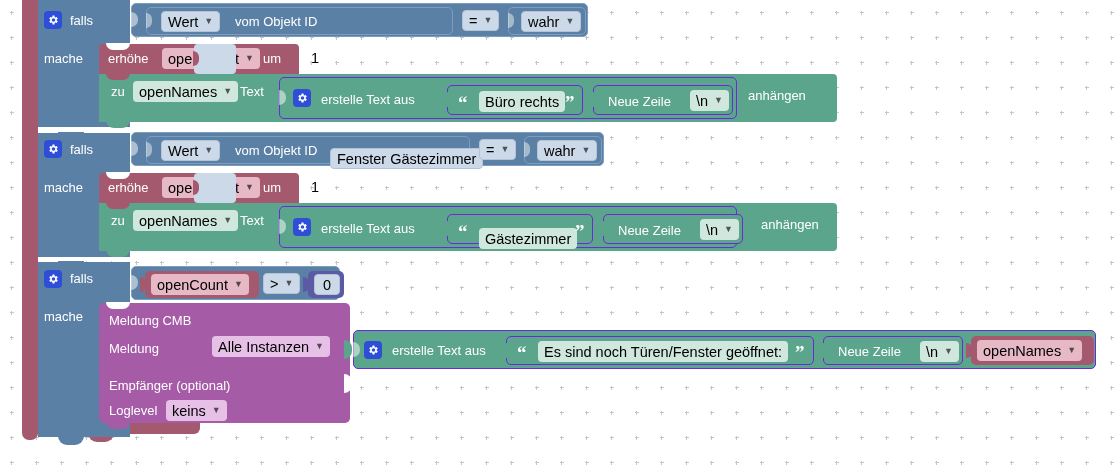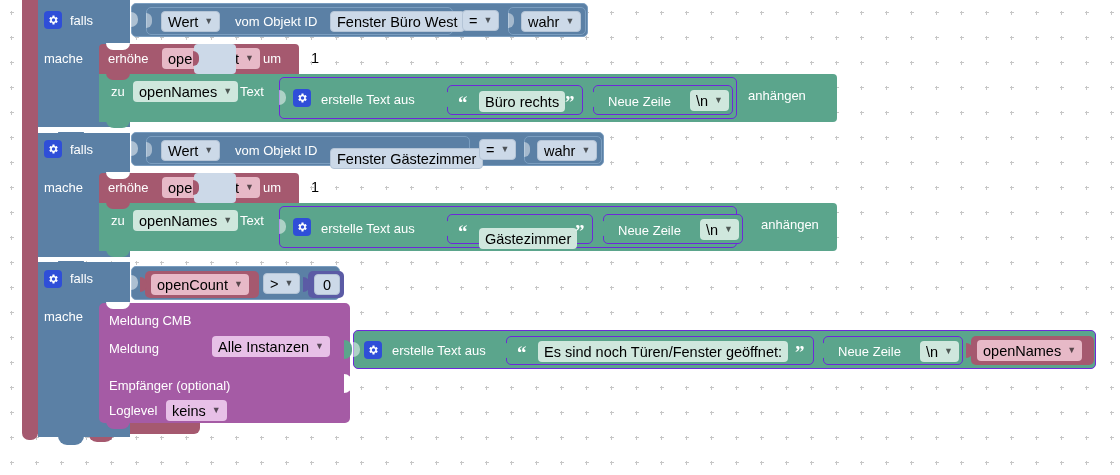--- a/index.html
+++ b/index.html
@@ -133,21 +133,20 @@
 
   <div class="slot-blue slot" style="left:131px;top:3px;width:457px;height:34px;">
     <div class="abs" style="left:-1px;top:8px;width:7px;height:15px;background:#ffffff;border-radius:0 7px 7px 0;opacity:.5;"></div>
     <div class="slot-blue slot" style="left:14px;top:3px;width:307px;height:28px;">
       <div class="abs" style="left:-1px;top:5px;width:6px;height:15px;background:#ffffff;border-radius:0 7px 7px 0;opacity:.45;"></div>
       <div class="pill pill-blue" style="left:14px;top:3px;">
         <span>Wert</span>
         <span class="caret">▼</span>
       </div>
       <div class="lbl" style="left:88px;top:7px;">vom Objekt ID</div>
-      <div class="pill pill-blue" style="left:183px;top:3px;">Fenster Büro West</div>
     </div>
     <div class="pill pill-blue" style="left:330px;top:6px;">
       <span>=</span>
       <span class="caret">▼</span>
     </div>
     <div class="slot-blue slot" style="left:376px;top:3px;width:78px;height:28px;">
       <div class="abs" style="left:-1px;top:5px;width:6px;height:15px;background:#ffffff;border-radius:0 7px 7px 0;opacity:.45;"></div>
       <div class="pill pill-blue" style="left:12px;top:3px;">
         <span>wahr</span>
         <span class="caret">▼</span>

